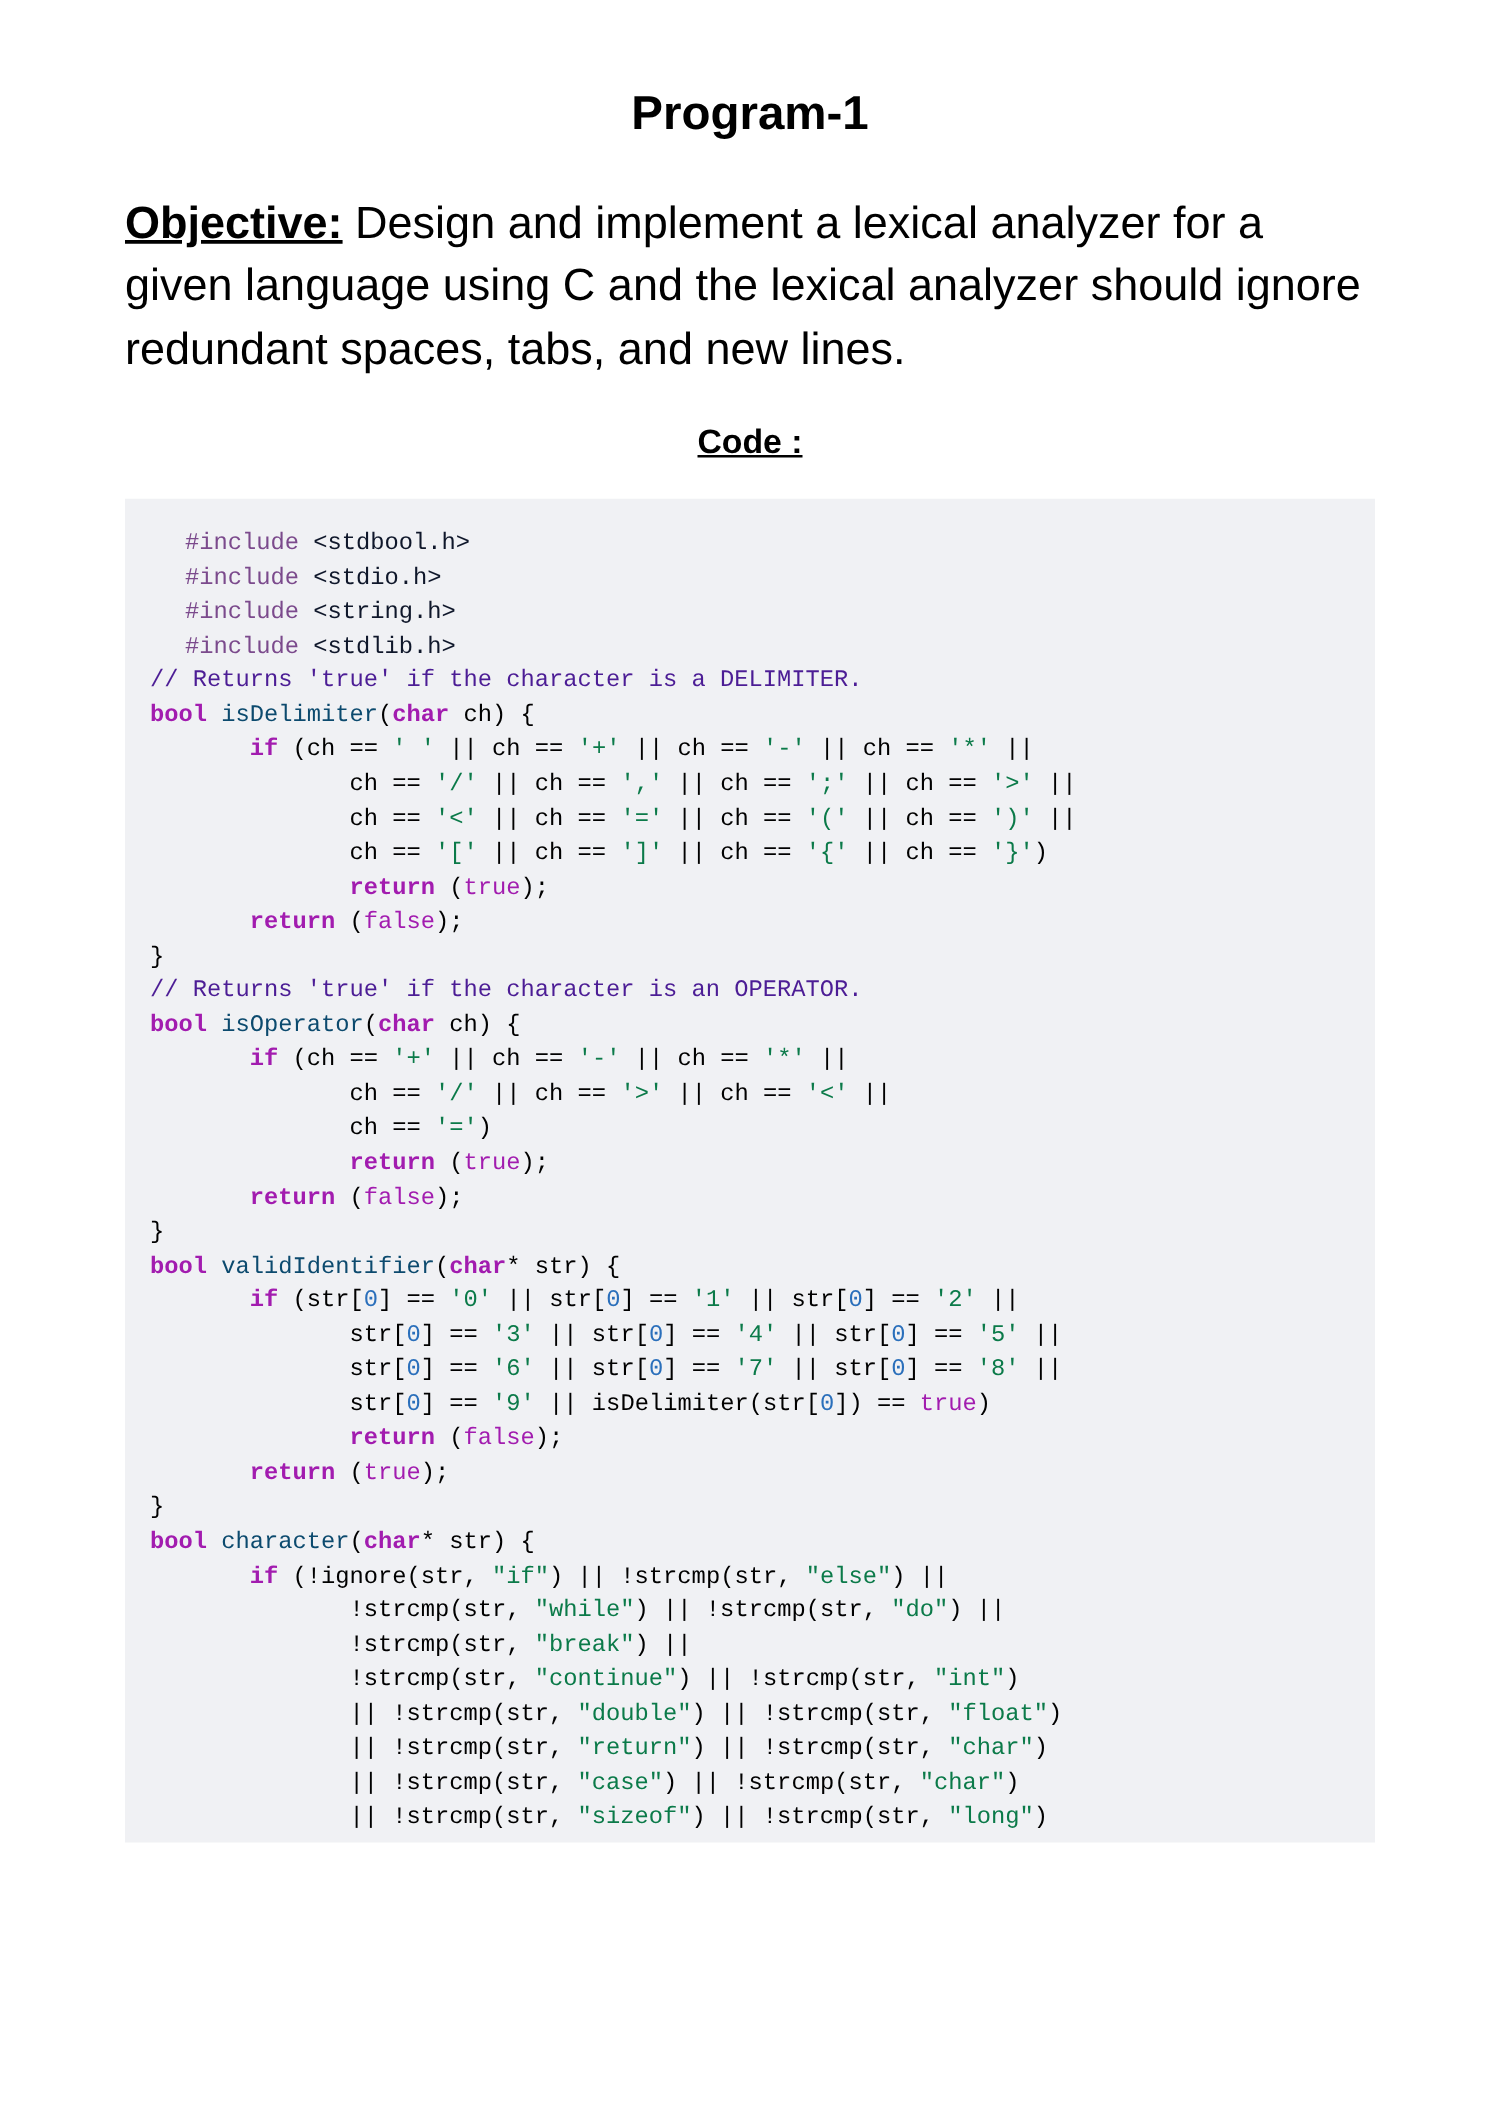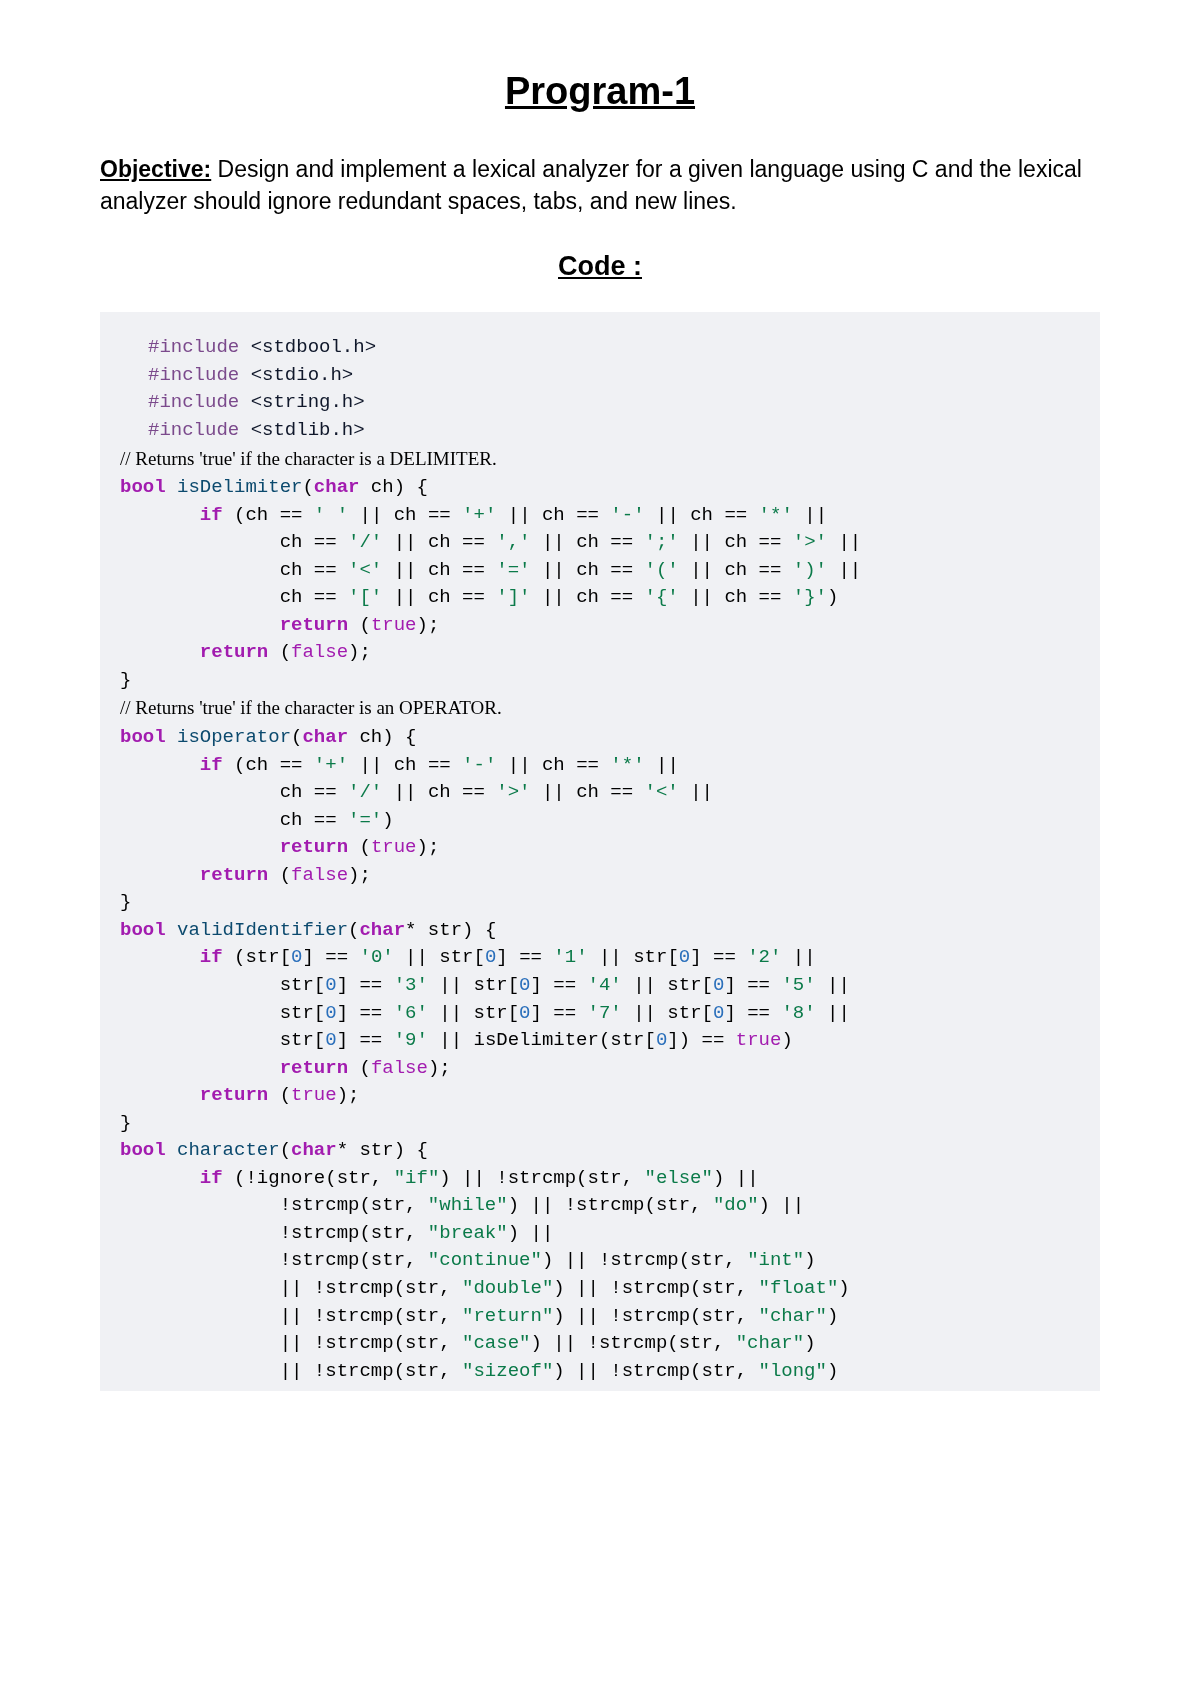--- a/index.html
+++ b/index.html
@@ -8,25 +8,24 @@
     font-family: Arial, Helvetica, sans-serif;
     color: #000000;
     width: 1200px;
     min-height: 1695px;
     padding: 70px 100px 60px 100px;
   }
   .title {
     text-align: center;
     font-size: 38px;
     font-weight: bold;
-    text-decoration: underline;
     margin-bottom: 40px;
   }
   .objective {
-    font-size: 23px;
+    font-size: 36px;
     line-height: 1.4;
     margin-bottom: 34px;
   }
   .objective-label {
     font-weight: bold;
     text-decoration: underline;
   }
   .code-heading {
     font-size: 27px;
     font-weight: bold;
@@ -37,21 +36,21 @@
   .code-block {
     background: #f0f1f4;
     padding: 22px 20px 6px 20px;
     font-family: "Courier New", Courier, monospace;
     font-size: 19px;
     line-height: 1.45;
     white-space: pre;
     overflow-x: hidden;
     color: #000000;
   }
-  .cmt   { color: #000000; font-family: Liberation Serif, serif; }              
+  .cmt   { color: #4c1d95; }              
   .pre   { color: #7b4a8c; margin-left: 28px; }              
   .inc   { color: #0f172a; }              
   .kw    { color: #a21caf; font-weight: bold; }  
   .fn    { color: #0c4a6e; }              
   .str   { color: #0b7a49; }              
   .lit   { color: #a21caf; }              
   .num   { color: #2a6fbb; }              
 </style>
 </head>
 <body>

